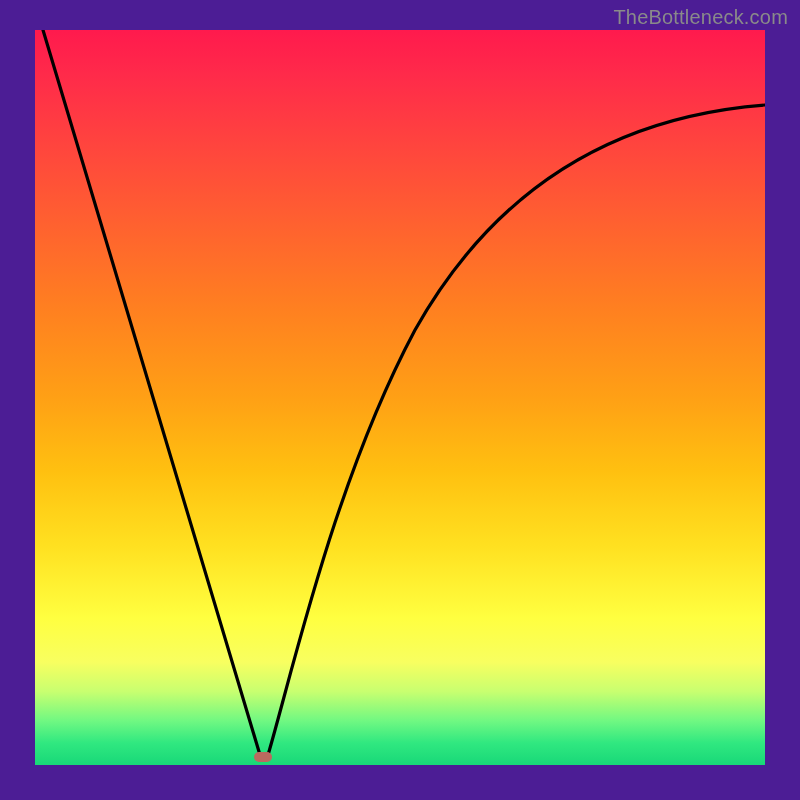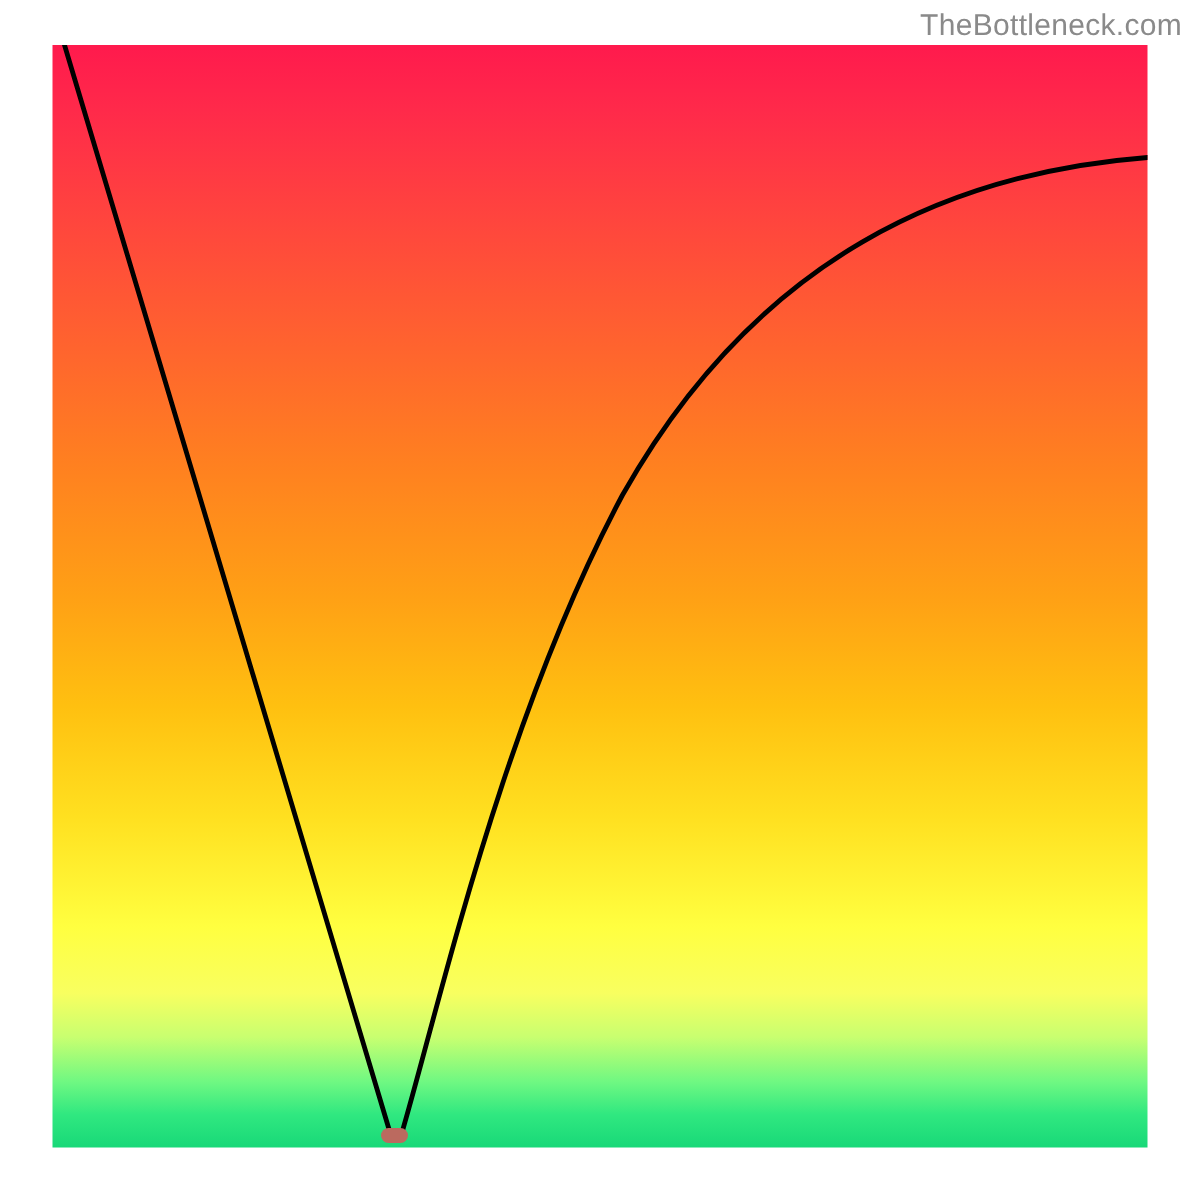--- a/index.html
+++ b/index.html
@@ -10,21 +10,21 @@
     background: #000;
     overflow: hidden;
     font-family: Arial, Helvetica, sans-serif;
   }
   .frame {
     position: absolute;
     left: 0;
     top: 0;
     width: 800px;
     height: 800px;
-    background: #ffffff;
+    background: #4c1d95;
   }
   .plot {
     position: absolute;
     left: 35px;
     top: 30px;
     width: 730px;
     height: 735px;
     background: linear-gradient(to bottom,
       #ff1a4d 0%,
       #ff2a4a 6%,

